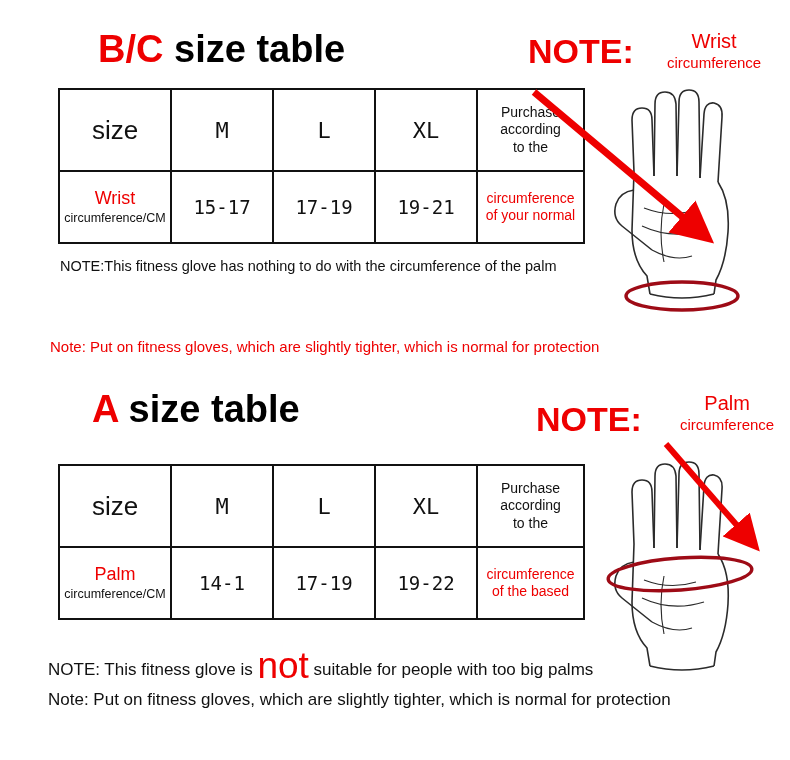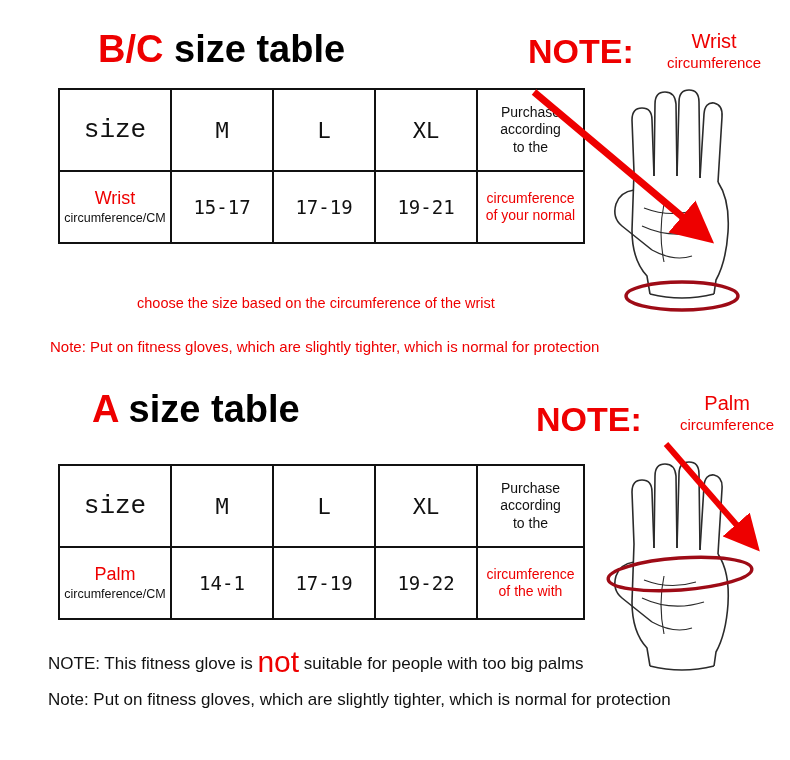--- a/index.html
+++ b/index.html
@@ -81,21 +81,21 @@
   .col-label { width: 110px; }
   .col-size  { width: 100px; }
   .col-note  { width: 105px; }
 
   .row-head td { height: 80px; }
   .row-val  td { height: 70px; }
 
   .cell-size-word {
     font-size: 26px;
     color: #111;
-    font-family: Liberation Mono, monospace;
+    font-family: Liberation Sans, sans-serif;
   }
   .cell-head-size {
     font-size: 22px;
     color: #111;
     font-family: "DejaVu Sans Mono", monospace;
   }
   .cell-purchase {
     font-size: 14px;
     line-height: 1.25;
     color: #111;
@@ -130,21 +130,21 @@
   }
   #note-1 { left: 48px; top: 258px; font-size: 14.5px; color: #111; }
   #note-2 { left: 125px; top: 295px; font-size: 14.5px; color: #ee0000; }
   #note-3 { left: 38px; top: 338px; font-size: 15px; color: #ee0000; }
 
   #note-4 {
     left: 36px; top: 645px; font-size: 17px; color: #111;
   }
   #note-4 .big-not {
     color: #ee0000;
-    font-size: 30px;
+    font-size: 37px;
     font-weight: normal;
     vertical-align: -3px;
   }
   #note-5 { left: 36px; top: 690px; font-size: 17px; color: #111; }
 
   
   .hand-wrap {
     position: absolute;
   }
   #hand-1 { left: 580px; top: 80px; }
@@ -213,21 +213,21 @@
       <td class="col-note">
         <div class="cell-note-red">
           <div>circumference</div>
           <div>of your normal</div>
         </div>
       </td>
     </tr>
   </tbody>
     </table>
 
-  <div class="note-line" id="note-2">choose the size based on the circumference of the wrist</div>
+  <div class="note-line" id="note-1">NOTE:This fitness glove has nothing to do with the circumference of the palm</div>
   <div class="note-line" id="note-3">Note: Put on fitness gloves, which are slightly tighter, which is normal for protection</div>
 
   <div class="hand-wrap" id="hand-1">
     <svg width="200" height="250" viewBox="0 0 200 250">
       <g fill="none" stroke="#2b2b2b" stroke-width="1.6">
 
         <path d="M42 92 L40 40 Q40 28 50 28 Q60 28 60 40 L62 96"></path>
         <path d="M62 96 L63 24 Q63 12 73 12 Q83 12 84 24 L85 96"></path>
         <path d="M85 96 L87 22 Q87 10 97 10 Q107 10 107 22 L108 98"></path>
         <path d="M108 98 L112 34 Q113 22 122 23 Q131 25 130 37 L126 102"></path>
@@ -303,21 +303,21 @@
       </td>
       <td class="col-size">
         <span class="cell-range">17-19</span>
       </td>
       <td class="col-size">
         <span class="cell-range">19-22</span>
       </td>
       <td class="col-note">
         <div class="cell-note-red">
           <div>circumference</div>
-          <div>of the with</div>
+          <div>of the based</div>
         </div>
       </td>
     </tr>
   </tbody>
     </table>
 
   <div class="note-line" id="note-4">
     <span>NOTE: This fitness glove is </span><span class="big-not">not</span><span> suitable for people with too big palms</span>
   </div>
   <div class="note-line" id="note-5">Note: Put on fitness gloves, which are slightly tighter, which is normal for protection</div>

